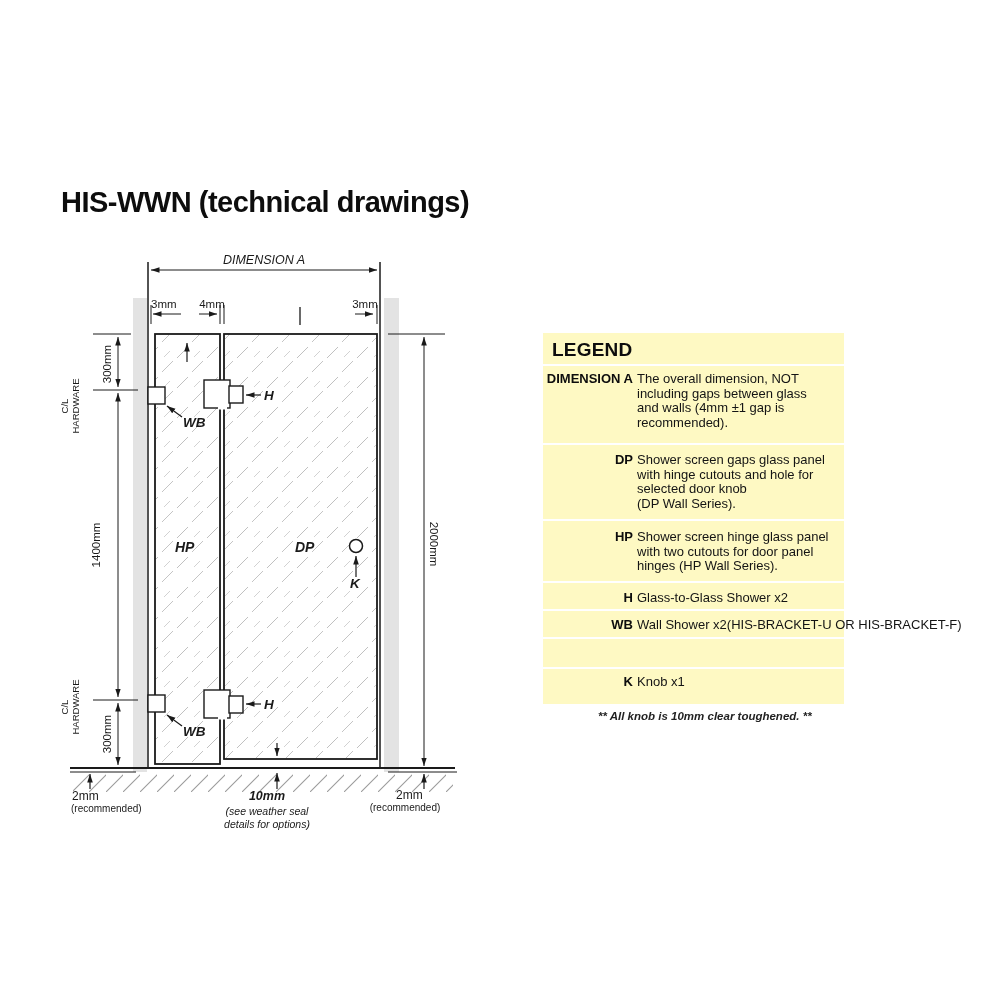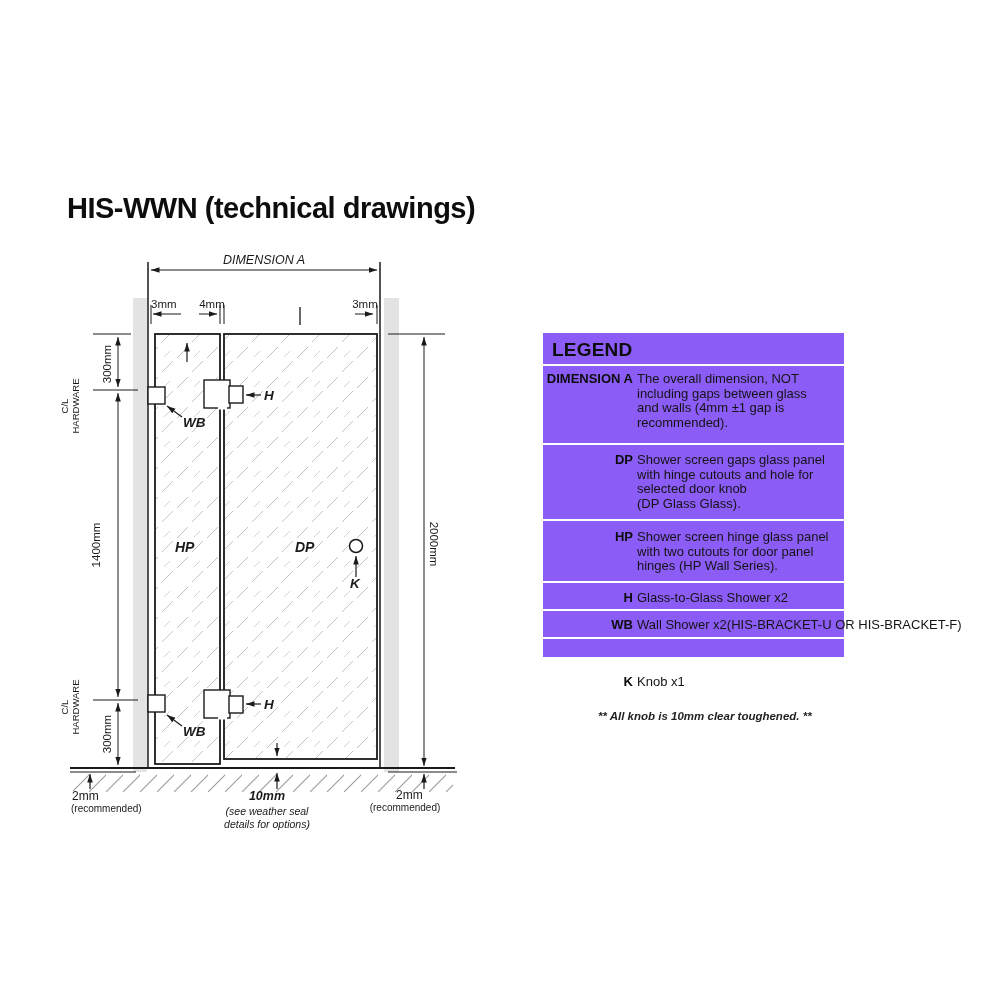--- a/index.html
+++ b/index.html
@@ -1,27 +1,27 @@
 <!DOCTYPE html>
 <html><head>
 <meta charset="utf-8">
 <style>
   html,body{margin:0;padding:0;}
   body{
     width:1000px;height:1000px;position:relative;background:#ffffff;
     font-family:"Liberation Sans", sans-serif;color:#111;overflow:hidden;
   }
   .page-title{
-    position:absolute;left:61px;top:186px;margin:6px;
+    position:absolute;left:61px;top:186px;margin:0;
     font-size:29px;font-weight:bold;letter-spacing:-0.5px;color:#0d0d0d;
   }
   svg text{font-family:"Liberation Sans", sans-serif;fill:#1a1a1a;}
   .legend-box{
-    position:absolute;left:543px;top:333px;width:301px;height:324px;
-    background:#8b5cf6;
+    position:absolute;left:543px;top:333px;width:301px;height:371px;
+    background:#fef9c3;
   }
   .legend-header{
     box-sizing:border-box;height:33px;padding:6px 0 0 9px;
     border-bottom:2px solid #ffffff;
     font-size:19px;font-weight:bold;letter-spacing:0.2px;color:#0d0d0d;
   }
   .legend-row{
     box-sizing:border-box;display:flex;border-bottom:2px solid #ffffff;
   }
   .legend-row:last-child{border-bottom:none;}
@@ -168,21 +168,21 @@
       <span>recommended).</span>
     </div>
   </div>
 
   <div class="legend-row" style="height:76px;padding-top:8px;">
     <div class="lg-term">DP</div>
     <div class="lg-desc">
       <span>Shower screen gaps glass panel</span>
       <span>with hinge cutouts and hole for</span>
       <span>selected door knob</span>
-      <span>(DP Glass Glass).</span>
+      <span>(DP Wall Series).</span>
     </div>
   </div>
 
   <div class="legend-row" style="height:62px;padding-top:9px;">
     <div class="lg-term">HP</div>
     <div class="lg-desc">
       <span>Shower screen hinge glass panel</span>
       <span>with two cutouts for door panel</span>
       <span>hinges (HP Wall Series).</span>
     </div>

